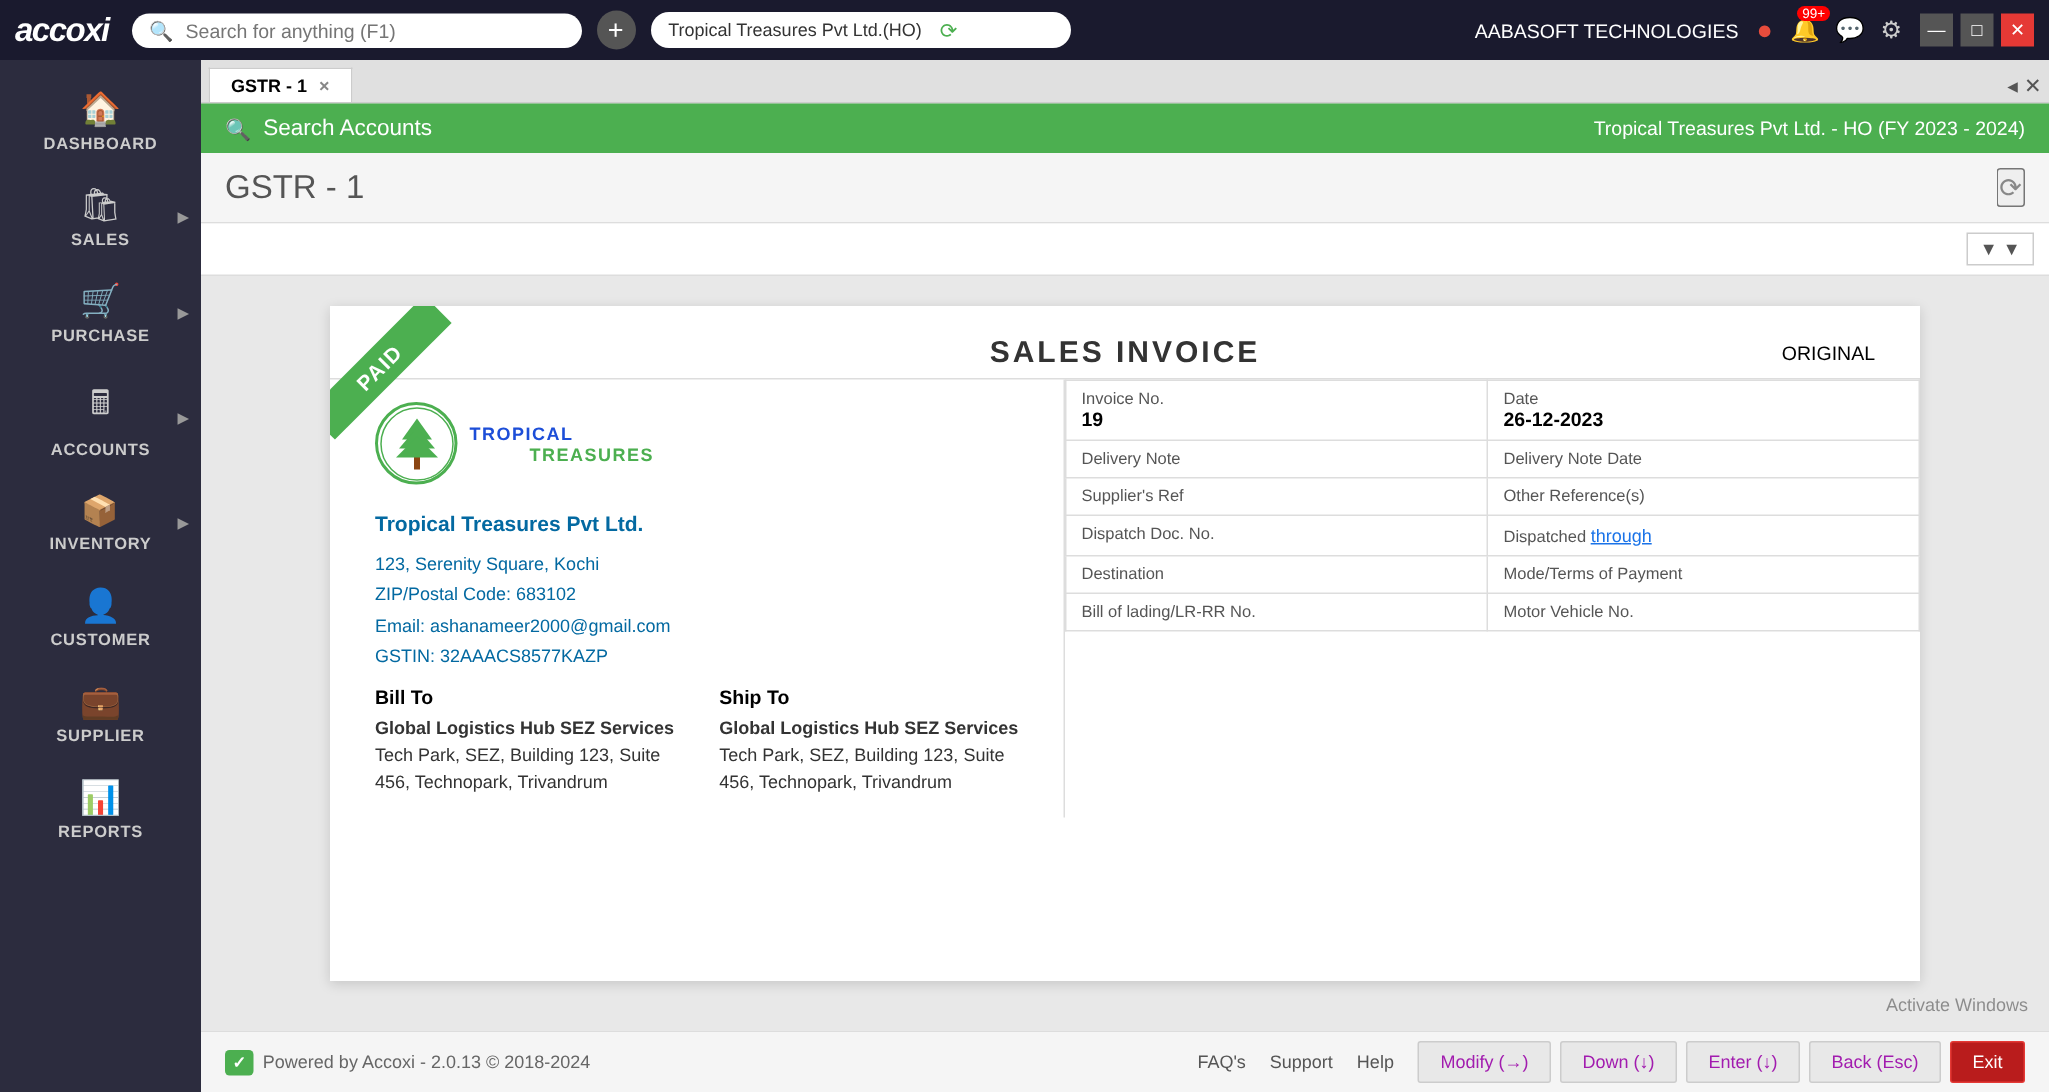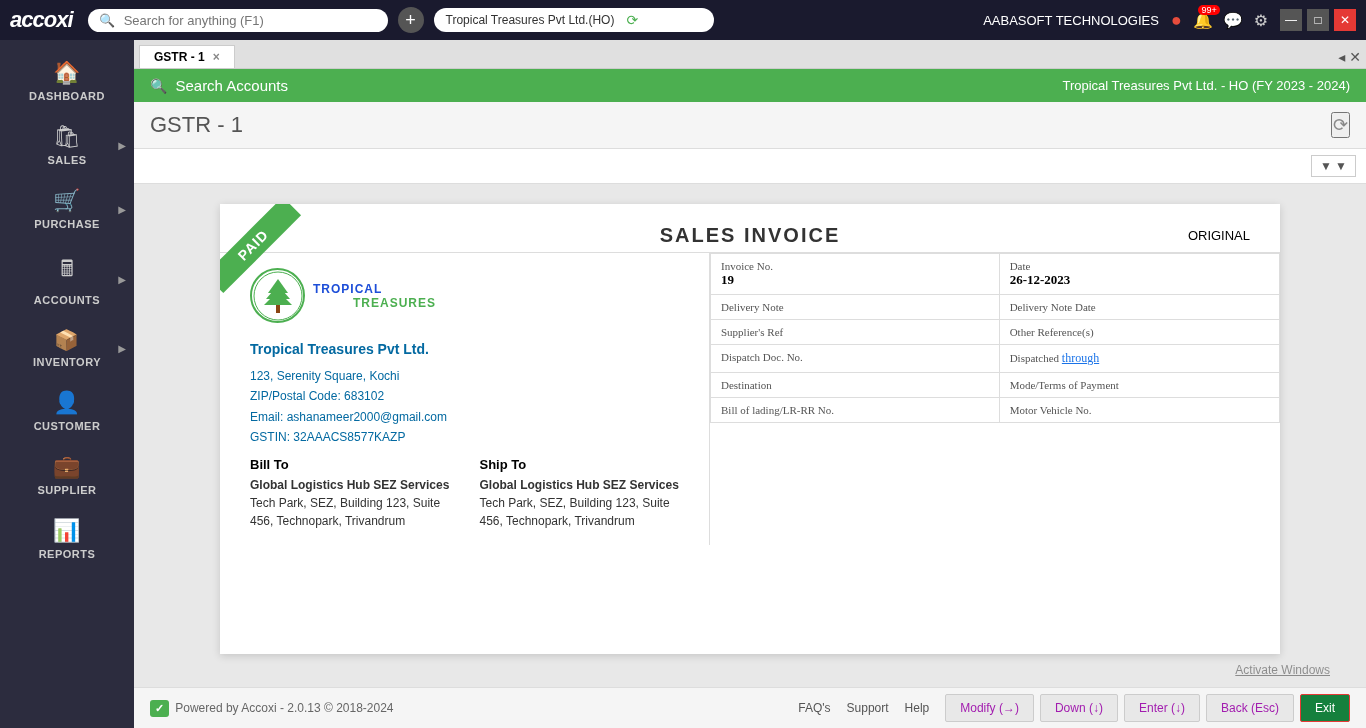--- a/index.html
+++ b/index.html
@@ -99,21 +99,21 @@
     .company-info { font-size: 12px; color: #0369a1; line-height: 1.7; margin-bottom: 10px; }
     .company-info .company-main-name { font-size: 14px; font-weight: bold; margin-bottom: 4px; }
 
     .bill-ship { display: flex; gap: 20px; font-size: 12px; margin-top: 10px; }
     .bill-section, .ship-section { flex: 1; }
     .bill-label, .ship-label { font-weight: bold; margin-bottom: 4px; font-size: 13px; }
     .bill-company, .ship-company { font-weight: bold; }
     .address-text { line-height: 1.5; color: #333; }
 
     
-    .info-table { width: 100%; border-collapse: collapse; font-family: Liberation Serif, serif; }
+    .info-table { width: 100%; border-collapse: collapse; }
     .info-table td {
       border: 1px solid #ddd; padding: 6px 10px; font-size: 12px; vertical-align: top;
     }
     .info-table .field-label { color: #555; font-size: 11px; }
     .info-table .field-value { font-weight: bold; font-size: 13px; }
     .info-table .link-style { color: #1a73e8; text-decoration: underline; cursor: pointer; }
 
     
     .invoice-area::-webkit-scrollbar { width: 10px; }
     .invoice-area::-webkit-scrollbar-track { background: #ddd; }
@@ -124,25 +124,25 @@
       background: #f5f5f5; border-top: 1px solid #ddd; padding: 6px 16px; display: flex; align-items: center; gap: 16px; font-size: 12px;
     }
     .powered-by { display: flex; align-items: center; gap: 6px; color: #666; }
     .powered-logo { background: #4caf50; color: white; border-radius: 3px; padding: 2px 5px; font-size: 11px; font-weight: bold; }
     .bottombar-links { margin-left: auto; display: flex; gap: 16px; color: #555; }
     .bottombar-links a { color: #555; text-decoration: none; }
     .action-btns { display: flex; gap: 6px; }
     .action-btn {
       padding: 6px 14px; border: 1px solid #ccc; background: #e8e8e8; color: #a21caf; cursor: pointer; font-size: 12px; border-radius: 2px;
     }
-    .action-btn.danger { background: #15803d; color: white; border-color: #e53935; }
+    .action-btn.danger { background: #b91c1c; color: white; border-color: #e53935; }
 
     
     .activate-windows {
-      position: absolute; bottom: 10px; right: 36px; font-size: 12px; color: rgba(0,0,0,0.4); text-decoration: underline;
+      position: absolute; bottom: 10px; right: 14px; font-size: 12px; color: rgba(0,0,0,0.4);
     }
   </style>
 </head>
 <body>
 
 <div class="topbar">
   <span class="logo">accoxi</span>
   <div class="search-bar">
     <span>🔍</span>
     <input type="text" placeholder="Search for anything (F1)" style="">

